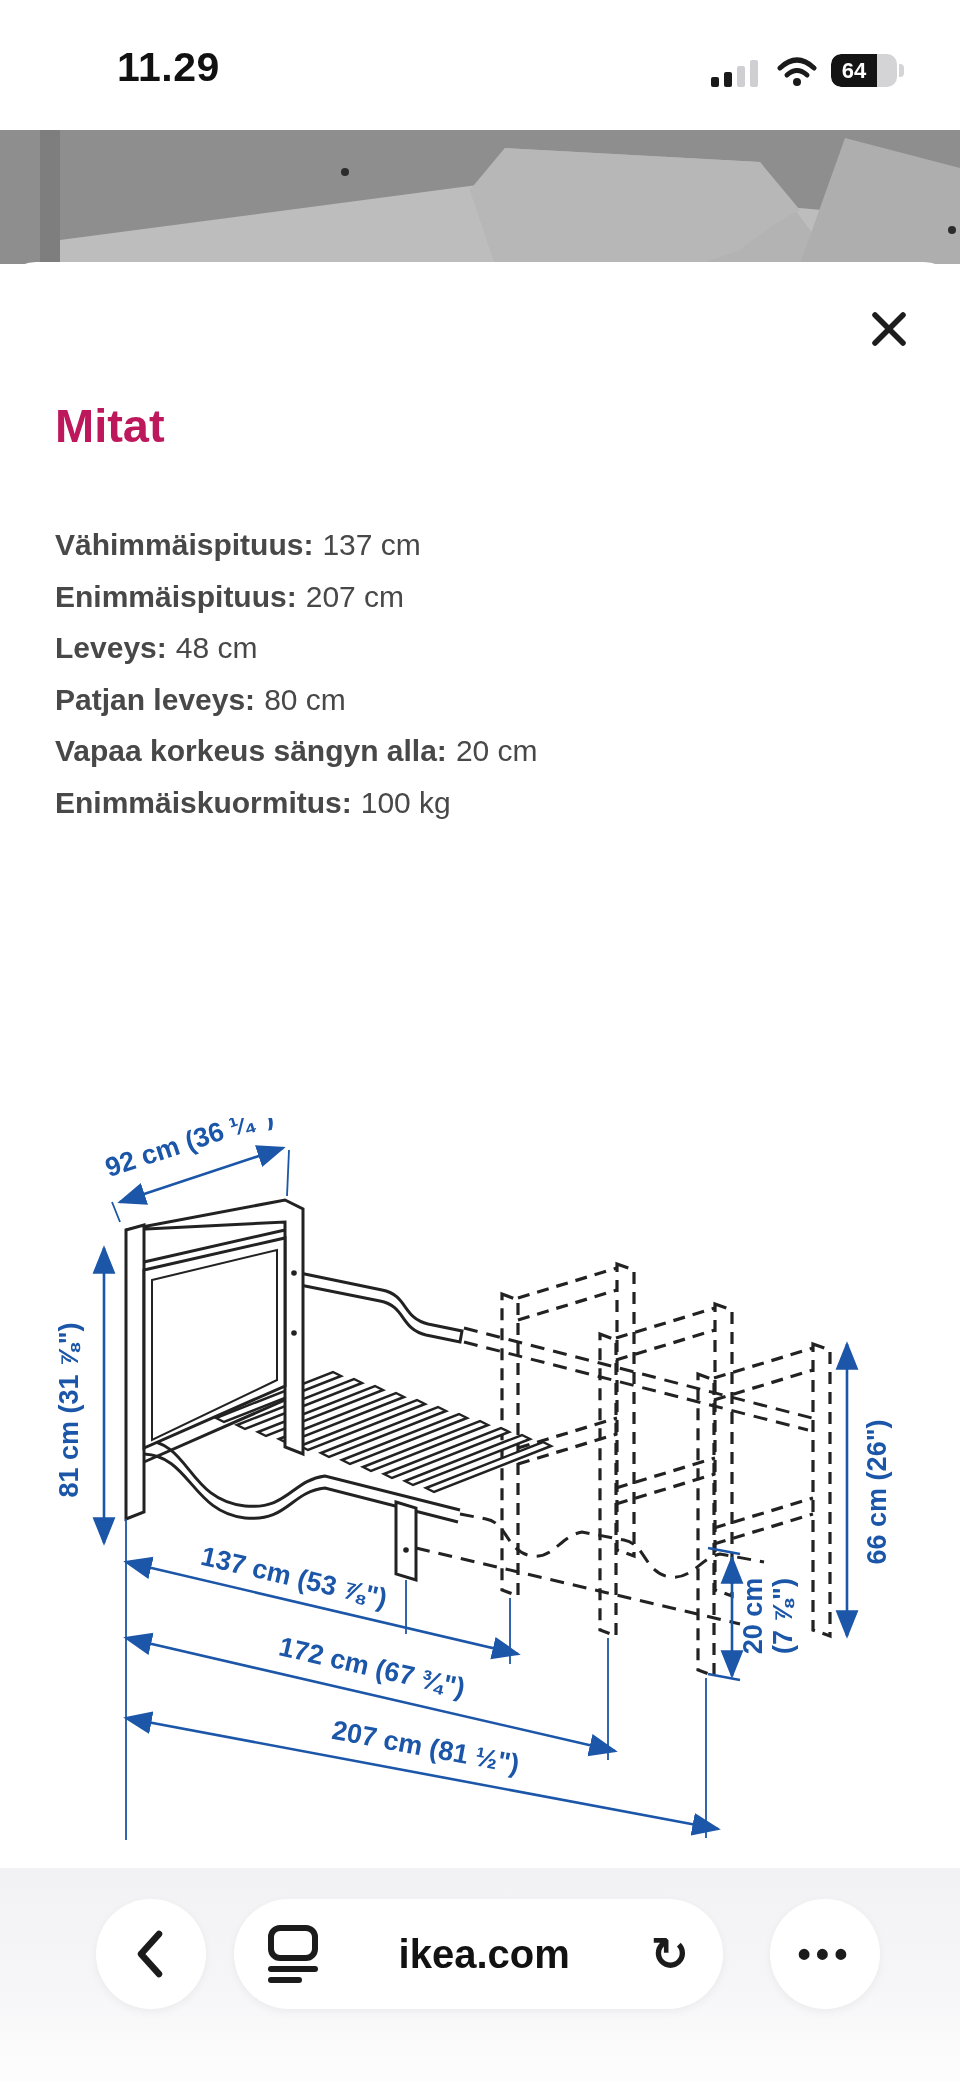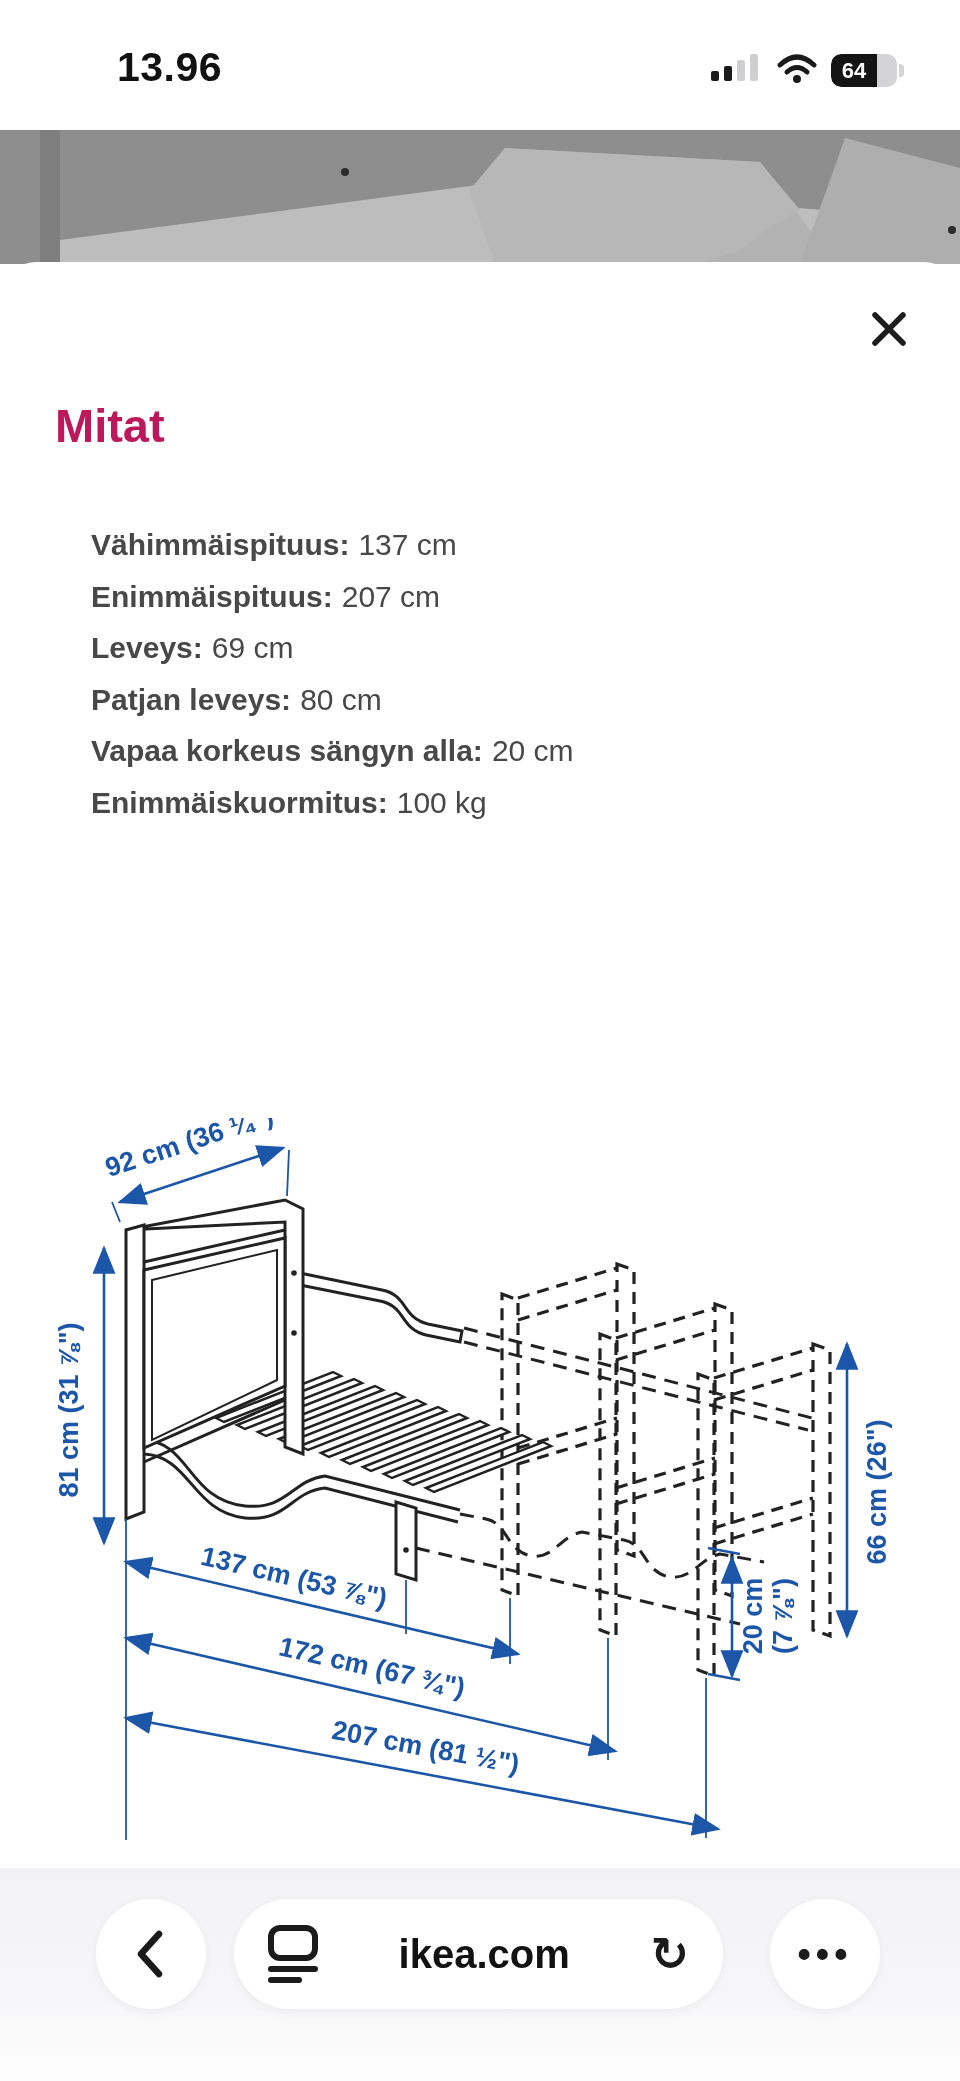--- a/index.html
+++ b/index.html
@@ -1,34 +1,34 @@
 <!DOCTYPE html>
 <html><head>
 <meta charset="utf-8">
 <style>
   html,body{margin:0;padding:0;background:#ffffff;}
   #screen{position:relative;width:960px;height:2081px;background:#ffffff;overflow:hidden;
           font-family:"Liberation Sans","DejaVu Sans",sans-serif;}
   
   .statusbar{position:absolute;left:0;top:0;width:960px;height:133px;background:#ffffff;}
   .time{position:absolute;left:117px;top:44px;font-size:41px;font-weight:700;color:#111;letter-spacing:.5px;}
-  .sb-icons{position:absolute;right:56px;top:54px;display:flex;align-items:flex-start;gap:14px;}
+  .sb-icons{position:absolute;right:56px;top:54px;display:flex;align-items:flex-end;gap:14px;}
   .batt{position:relative;width:66px;height:33px;border-radius:10px;overflow:hidden;background:#d4d4d7;}
   .batt-fill{position:absolute;left:0;top:0;width:46px;height:33px;background:#141414;border-radius:10px 0 0 10px;
              display:flex;align-items:center;justify-content:center;}
   .batt-num{color:#fff;font-size:22px;font-weight:700;}
   .batt-tip{width:5px;height:13px;background:#d4d4d7;border-radius:0 4px 4px 0;margin-left:2px;}
   
   .photo{position:absolute;left:0;top:130px;width:960px;height:134px;background:#8e8e8e;overflow:hidden;}
   
   .sheet{position:absolute;left:0;top:262px;width:960px;height:1819px;background:#ffffff;border-radius:36px 36px 0 0;}
   .closebtn{position:absolute;left:856px;top:296px;width:66px;height:66px;display:flex;align-items:center;justify-content:center;cursor:pointer;}
   .pagetitle{position:absolute;left:55px;top:398px;font-size:47px;font-weight:700;color:#be185d;}
   .specs{position:absolute;left:55px;top:519px;width:760px;}
-  .spec{font-size:30px;line-height:51.5px;color:#484848;margin-left:36px;}
+  .spec{font-size:30px;line-height:51.5px;color:#484848;}
   .spec .sl{font-weight:700;margin-right:9px;}
   
   .diagram{position:absolute;left:40px;top:1118px;width:880px;height:745px;}
   
   .toolbar{position:absolute;left:0;top:1868px;width:960px;height:213px;
            background:linear-gradient(#f2f2f4,#f6f6f8 55%,#fdfdfd);}
   .circlebtn{position:absolute;width:110px;height:110px;border-radius:50%;background:#ffffff;
              box-shadow:0 3px 10px rgba(0,0,0,.05);display:flex;align-items:center;justify-content:center;cursor:pointer;}
   .pill{position:absolute;left:234px;top:31px;width:489px;height:110px;border-radius:55px;background:#ffffff;
         box-shadow:0 3px 10px rgba(0,0,0,.05);display:flex;align-items:center;justify-content:space-between;
@@ -36,21 +36,21 @@
   .url{font-size:40px;font-weight:700;color:#121212;}
   .refresh{font-size:46px;font-weight:600;color:#1b1b1b;line-height:1;}
   .dots{font-size:38px;font-weight:700;color:#1b1b1b;letter-spacing:5px;line-height:1;}
 </style>
 </head>
 <body>
 
 <div id="screen">
 
   <div class="statusbar">
-    <div class="time">13.96</div>
+    <div class="time">11.29</div>
     <div class="sb-icons">
       <svg width="52" height="27" viewBox="0 0 52 27">
         <rect x="0" y="17" width="8" height="10" rx="2" fill="#1a1a1a"></rect>
         <rect x="13" y="12" width="8" height="15" rx="2" fill="#1a1a1a"></rect>
         <rect x="26" y="6" width="8" height="21" rx="2" fill="#cfcfd3"></rect>
         <rect x="39" y="0" width="8" height="27" rx="2" fill="#cfcfd3"></rect>
       </svg>
       <svg width="40" height="30" viewBox="0 0 40 30">
         <path d="M3,11 Q20,-5 37,11" fill="none" stroke="#1a1a1a" stroke-width="5" stroke-linecap="round"></path>
         <path d="M10,18 Q20,9 30,18" fill="none" stroke="#1a1a1a" stroke-width="5" stroke-linecap="round"></path>
@@ -87,21 +87,21 @@
       <line x1="4" y1="4" x2="32" y2="32" stroke="#1d1d1d" stroke-width="5.5" stroke-linecap="round"></line>
       <line x1="32" y1="4" x2="4" y2="32" stroke="#1d1d1d" stroke-width="5.5" stroke-linecap="round"></line>
     </svg>
   </div>
 
   <div class="pagetitle">Mitat</div>
 
   <div class="specs">
     <div class="spec"><span class="sl">Vähimmäispituus:</span><span>137 cm</span></div>
     <div class="spec"><span class="sl">Enimmäispituus:</span><span>207 cm</span></div>
-    <div class="spec"><span class="sl">Leveys:</span><span>69 cm</span></div>
+    <div class="spec"><span class="sl">Leveys:</span><span>48 cm</span></div>
     <div class="spec"><span class="sl">Patjan leveys:</span><span>80 cm</span></div>
     <div class="spec"><span class="sl">Vapaa korkeus sängyn alla:</span><span>20 cm</span></div>
     <div class="spec"><span class="sl">Enimmäiskuormitus:</span><span>100 kg</span></div>
   </div>
 
   <div class="diagram">
     <svg width="880" height="745" viewBox="0 0 880 745" font-family="Liberation Sans, DejaVu Sans, sans-serif">
       <defs>
         <marker id="ab" viewBox="0 0 10 8" refX="9" refY="4" markerWidth="11" markerHeight="9" orient="auto-start-reverse">
           <path d="M0,0 L10,4 L0,8 Z" fill="#1b56a8"></path>

